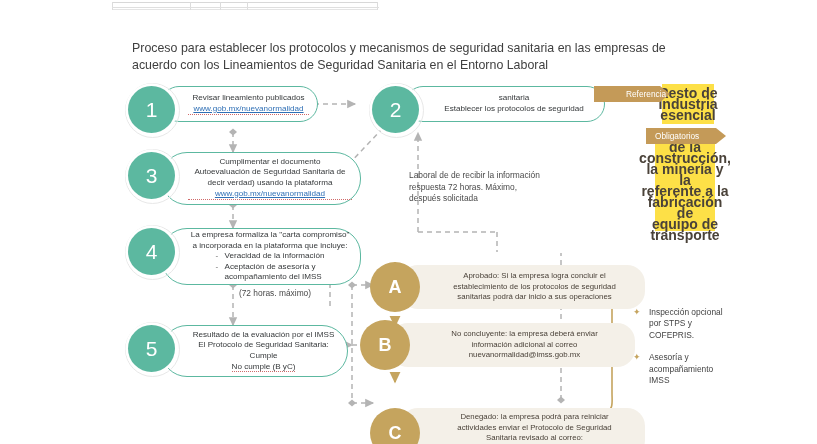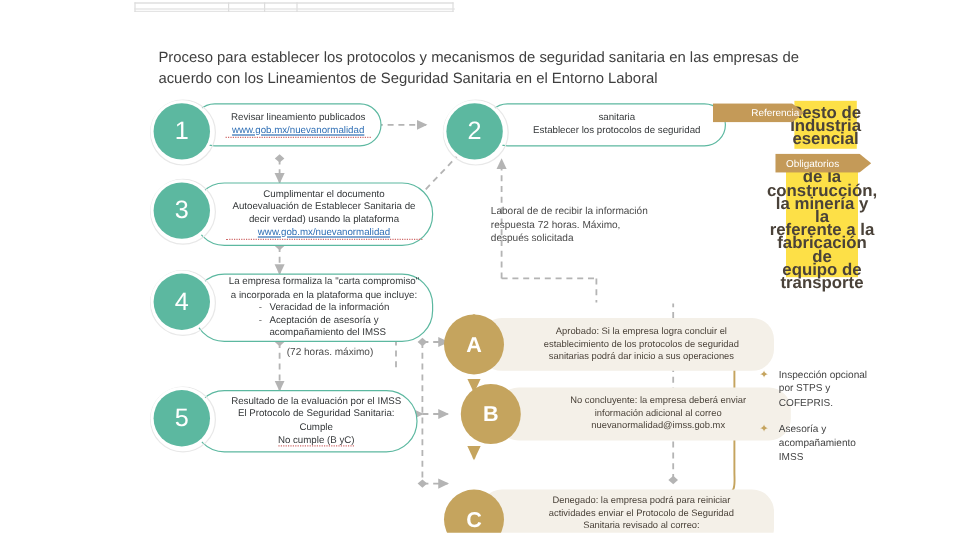--- a/index.html
+++ b/index.html
@@ -202,21 +202,21 @@
       </div>
     </div>
     <div class="circ-halo"></div>
     <div class="circ">2</div>
   </div>
 
   <div class="step" style="left:128px;top:152px;width:215px;height:53px;">
     <div class="pill" style="width:200px;height:53px;">
       <div class="ptext">
         <div>Cumplimentar el documento</div>
-        <div>Autoevaluación de Establecer Sanitaria de</div>
+        <div>Autoevaluación de Seguridad Sanitaria de</div>
         <div>decir verdad) usando la plataforma</div>
         <div class="lnk sp">www.gob.mx/nuevanormalidad</div>
       </div>
     </div>
     <div class="circ-halo"></div>
     <div class="circ">3</div>
   </div>
 
   <div class="step" style="left:128px;top:228px;width:215px;height:57px;">
     <div class="pill" style="width:200px;height:57px;">
@@ -281,21 +281,21 @@
     <div class="obox" style="width:245px;height:44px;margin-top:3px;">
       <div class="otext">
         <div>Aprobado: Si la empresa logra concluir el</div>
         <div>establecimiento de los protocolos de seguridad</div>
         <div>sanitarias podrá dar inicio a sus operaciones</div>
       </div>
     </div>
     <div class="ocirc">A</div>
   </div>
 
-  <div class="out" style="left:384px;top:320px;width:275px;height:50px;">
+  <div class="out" style="left:360px;top:320px;width:275px;height:50px;">
     <div class="obox" style="width:245px;height:44px;margin-top:3px;">
       <div class="otext">
         <div>No concluyente: la empresa deberá enviar</div>
         <div>información adicional al correo</div>
         <div>nuevanormalidad@imss.gob.mx</div>
       </div>
     </div>
     <div class="ocirc">B</div>
   </div>
 

